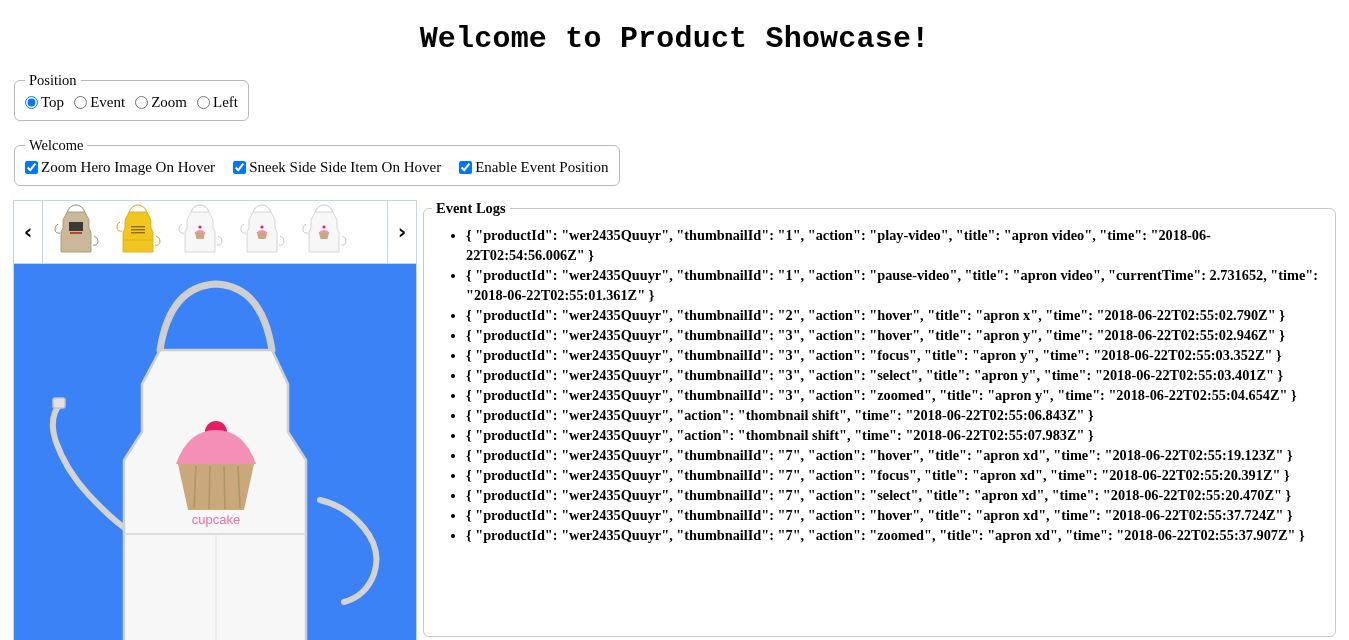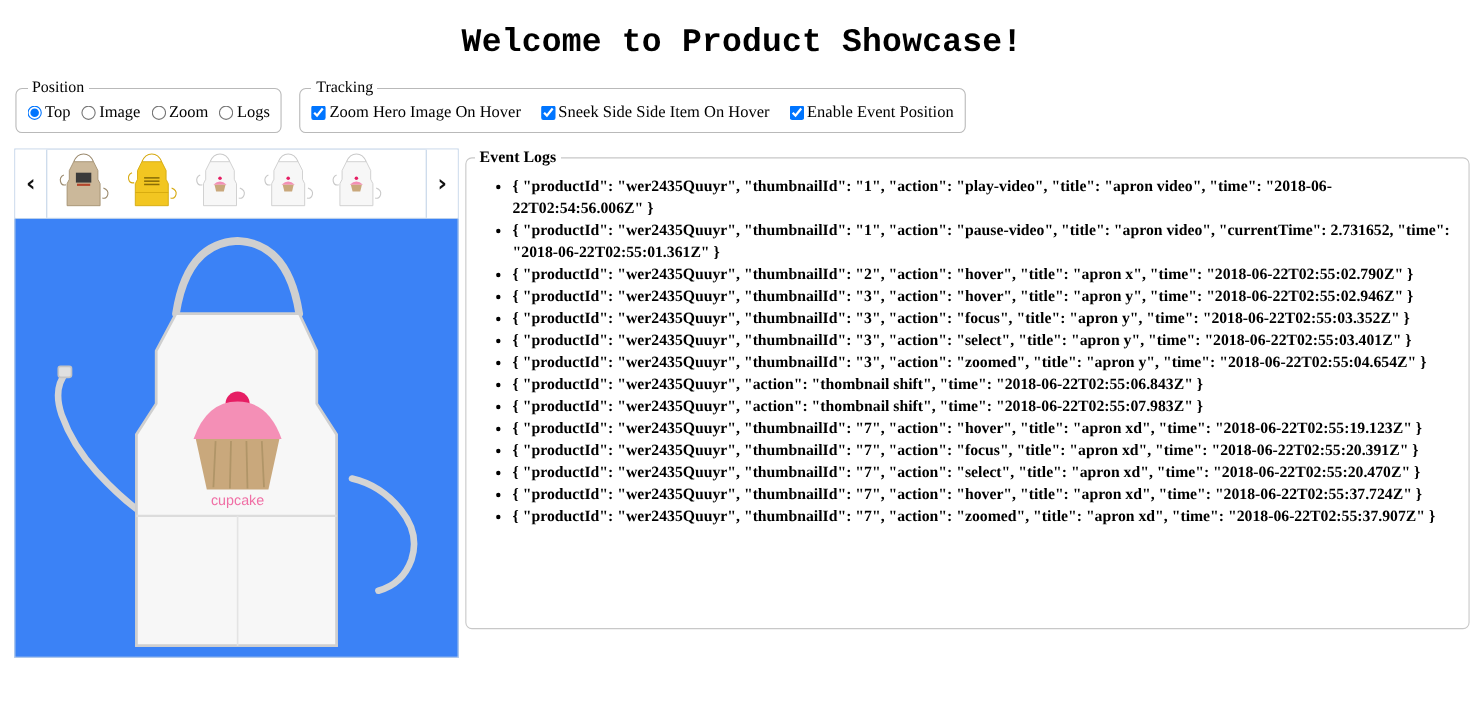--- a/index.html
+++ b/index.html
@@ -27,20 +27,21 @@
     font-family: Liberation Mono, monospace;
   }
 
   
   .options-row {
     display: flex;
     align-items: flex-start;
     gap: 16px;
     padding: 0 14px;
     box-sizing: border-box;
+    flex-direction: column;
   }
   fieldset.group {
     border: 1px solid #b9b9b9;
     border-radius: 6px;
     margin: 0;
     padding: 6px 10px 10px 10px;
     background: #ffffff;
   }
   fieldset.group > legend {
     font-size: 14.5px;
@@ -184,35 +185,35 @@
 
   <fieldset class="group" id="position-group">
     <legend>Position</legend>
     <div class="opt-line">
       <span class="opt">
         <input type="radio" name="position" checked="" style="">
         <label>Top</label>
       </span>
       <span class="opt">
         <input type="radio" name="position" style="">
-        <label>Image</label>
+        <label>Event</label>
       </span>
       <span class="opt">
         <input type="radio" name="position" style="">
         <label>Zoom</label>
       </span>
       <span class="opt">
         <input type="radio" name="position" style="">
-        <label>Logs</label>
+        <label>Left</label>
       </span>
     </div>
   </fieldset>
 
   <fieldset class="group" id="controls-group">
-    <legend>Tracking</legend>
+    <legend>Welcome</legend>
     <div class="opt-line">
       <span class="opt">
         <input type="checkbox" checked="" style="">
         <label>Zoom Hero Image On Hover</label>
       </span>
       <span class="opt">
         <input type="checkbox" checked="" style="">
         <label>Sneek Side Side Item On Hover</label>
       </span>
       <span class="opt">

